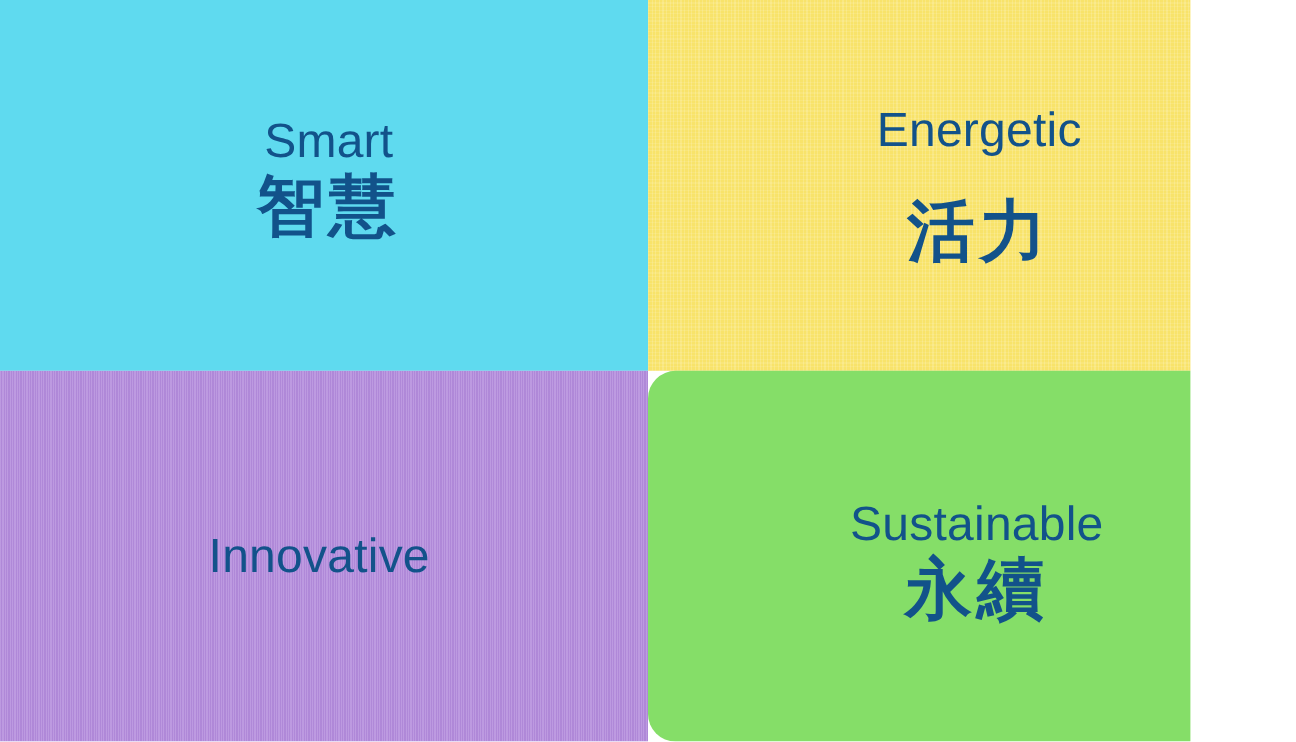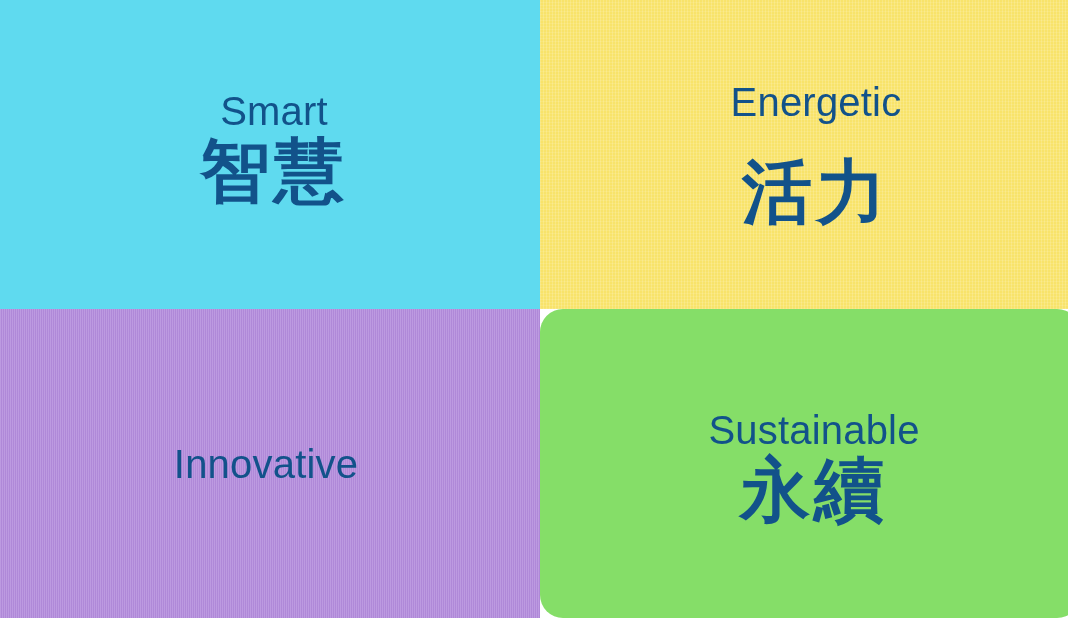--- a/index.html
+++ b/index.html
@@ -7,21 +7,21 @@
     margin: 0;
     padding: 0;
     background: #ffffff;
   }
   body {
     font-family: "Liberation Sans", sans-serif;
   }
 
   #canvas {
     position: relative;
-    width: 1068px;
+    width: 992px;
     height: 618px;
     overflow: hidden;
   }
 
   .grid {
     position: absolute;
     inset: 0;
     display: grid;
     grid-template-columns: 540px 540px;
     grid-template-rows: 309px 309px;
@@ -76,22 +76,22 @@
 
   .label-en {
     font-family: "Liberation Sans", sans-serif;
     font-size: 40px;
     font-weight: 400;
     letter-spacing: 0.2px;
     white-space: nowrap;
   }
 
   .label-cjk {
-    font-family: Liberation Serif, serif;
-    font-size: 70px;
+    font-family: Liberation Sans, sans-serif;
+    font-size: 56px;
     font-weight: 700;
     letter-spacing: 4px;
     white-space: nowrap;
     margin-top: 6px;
   }
 
   
   .q-smart .label-stack       { transform: translate(4px, -6px); }
   .q-energetic .label-stack   { transform: translate(6px, 0px); }
   .q-innovative .label-stack  { transform: translate(-4px, 0px); }

